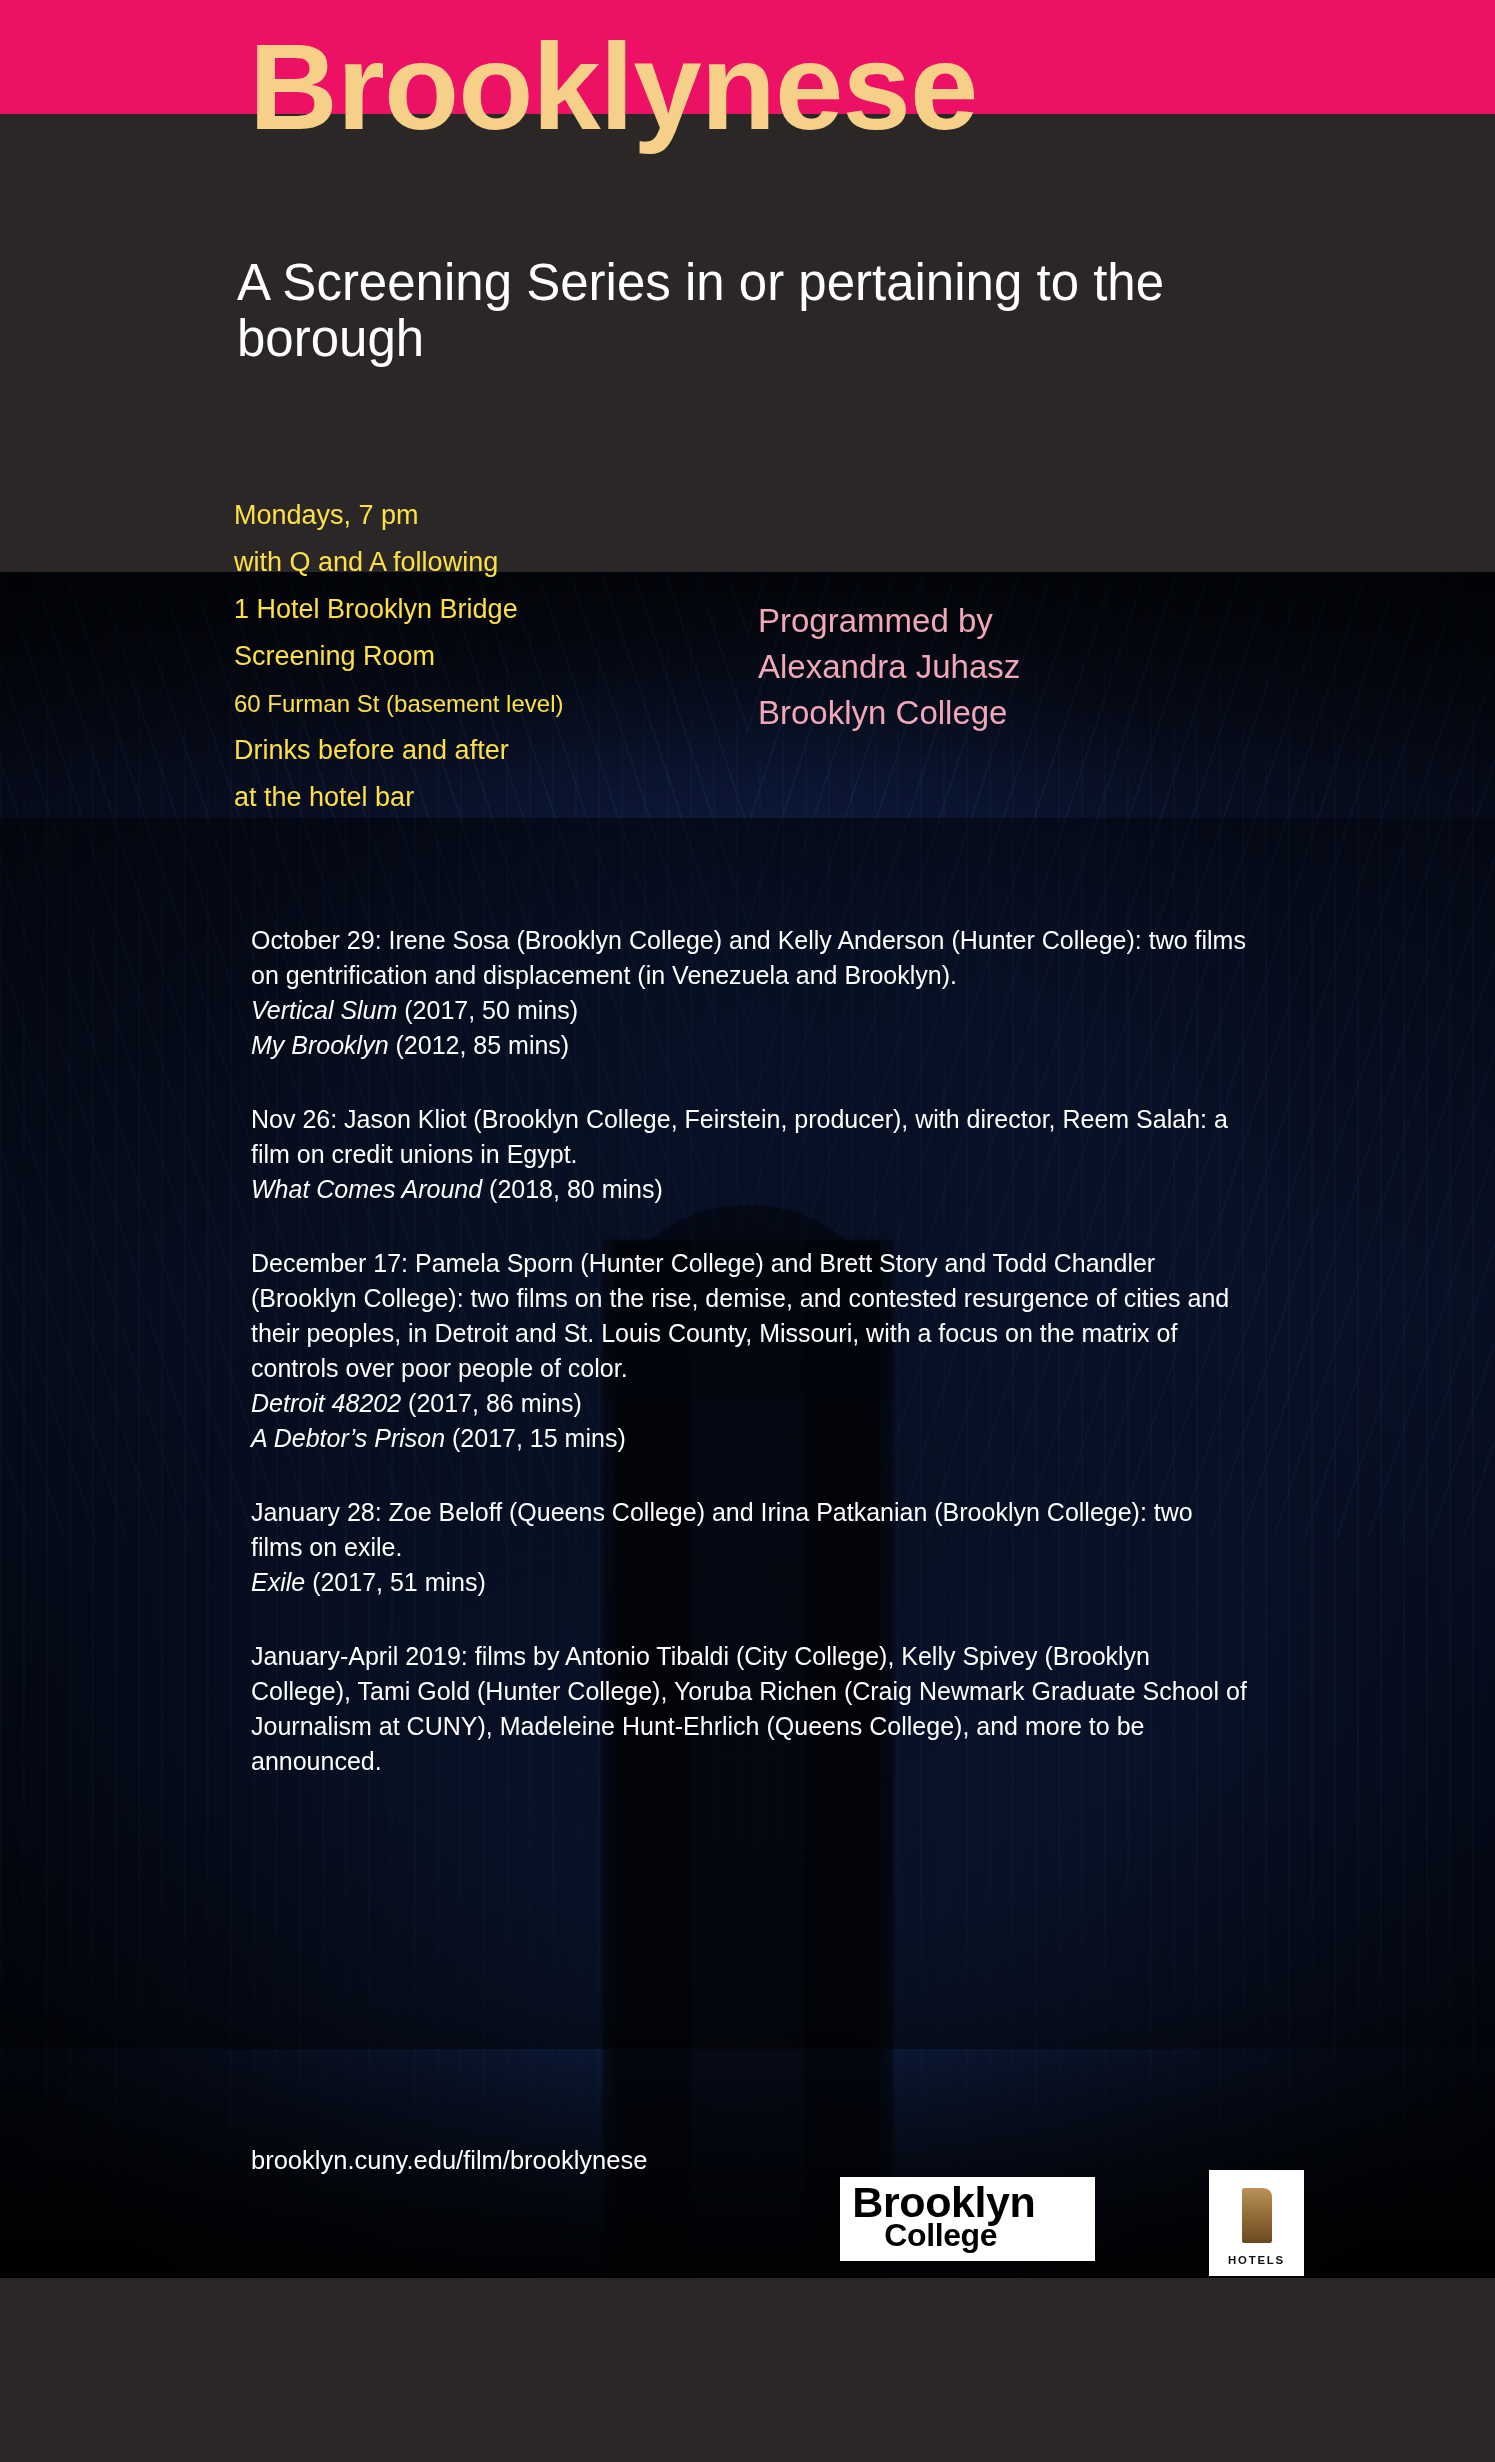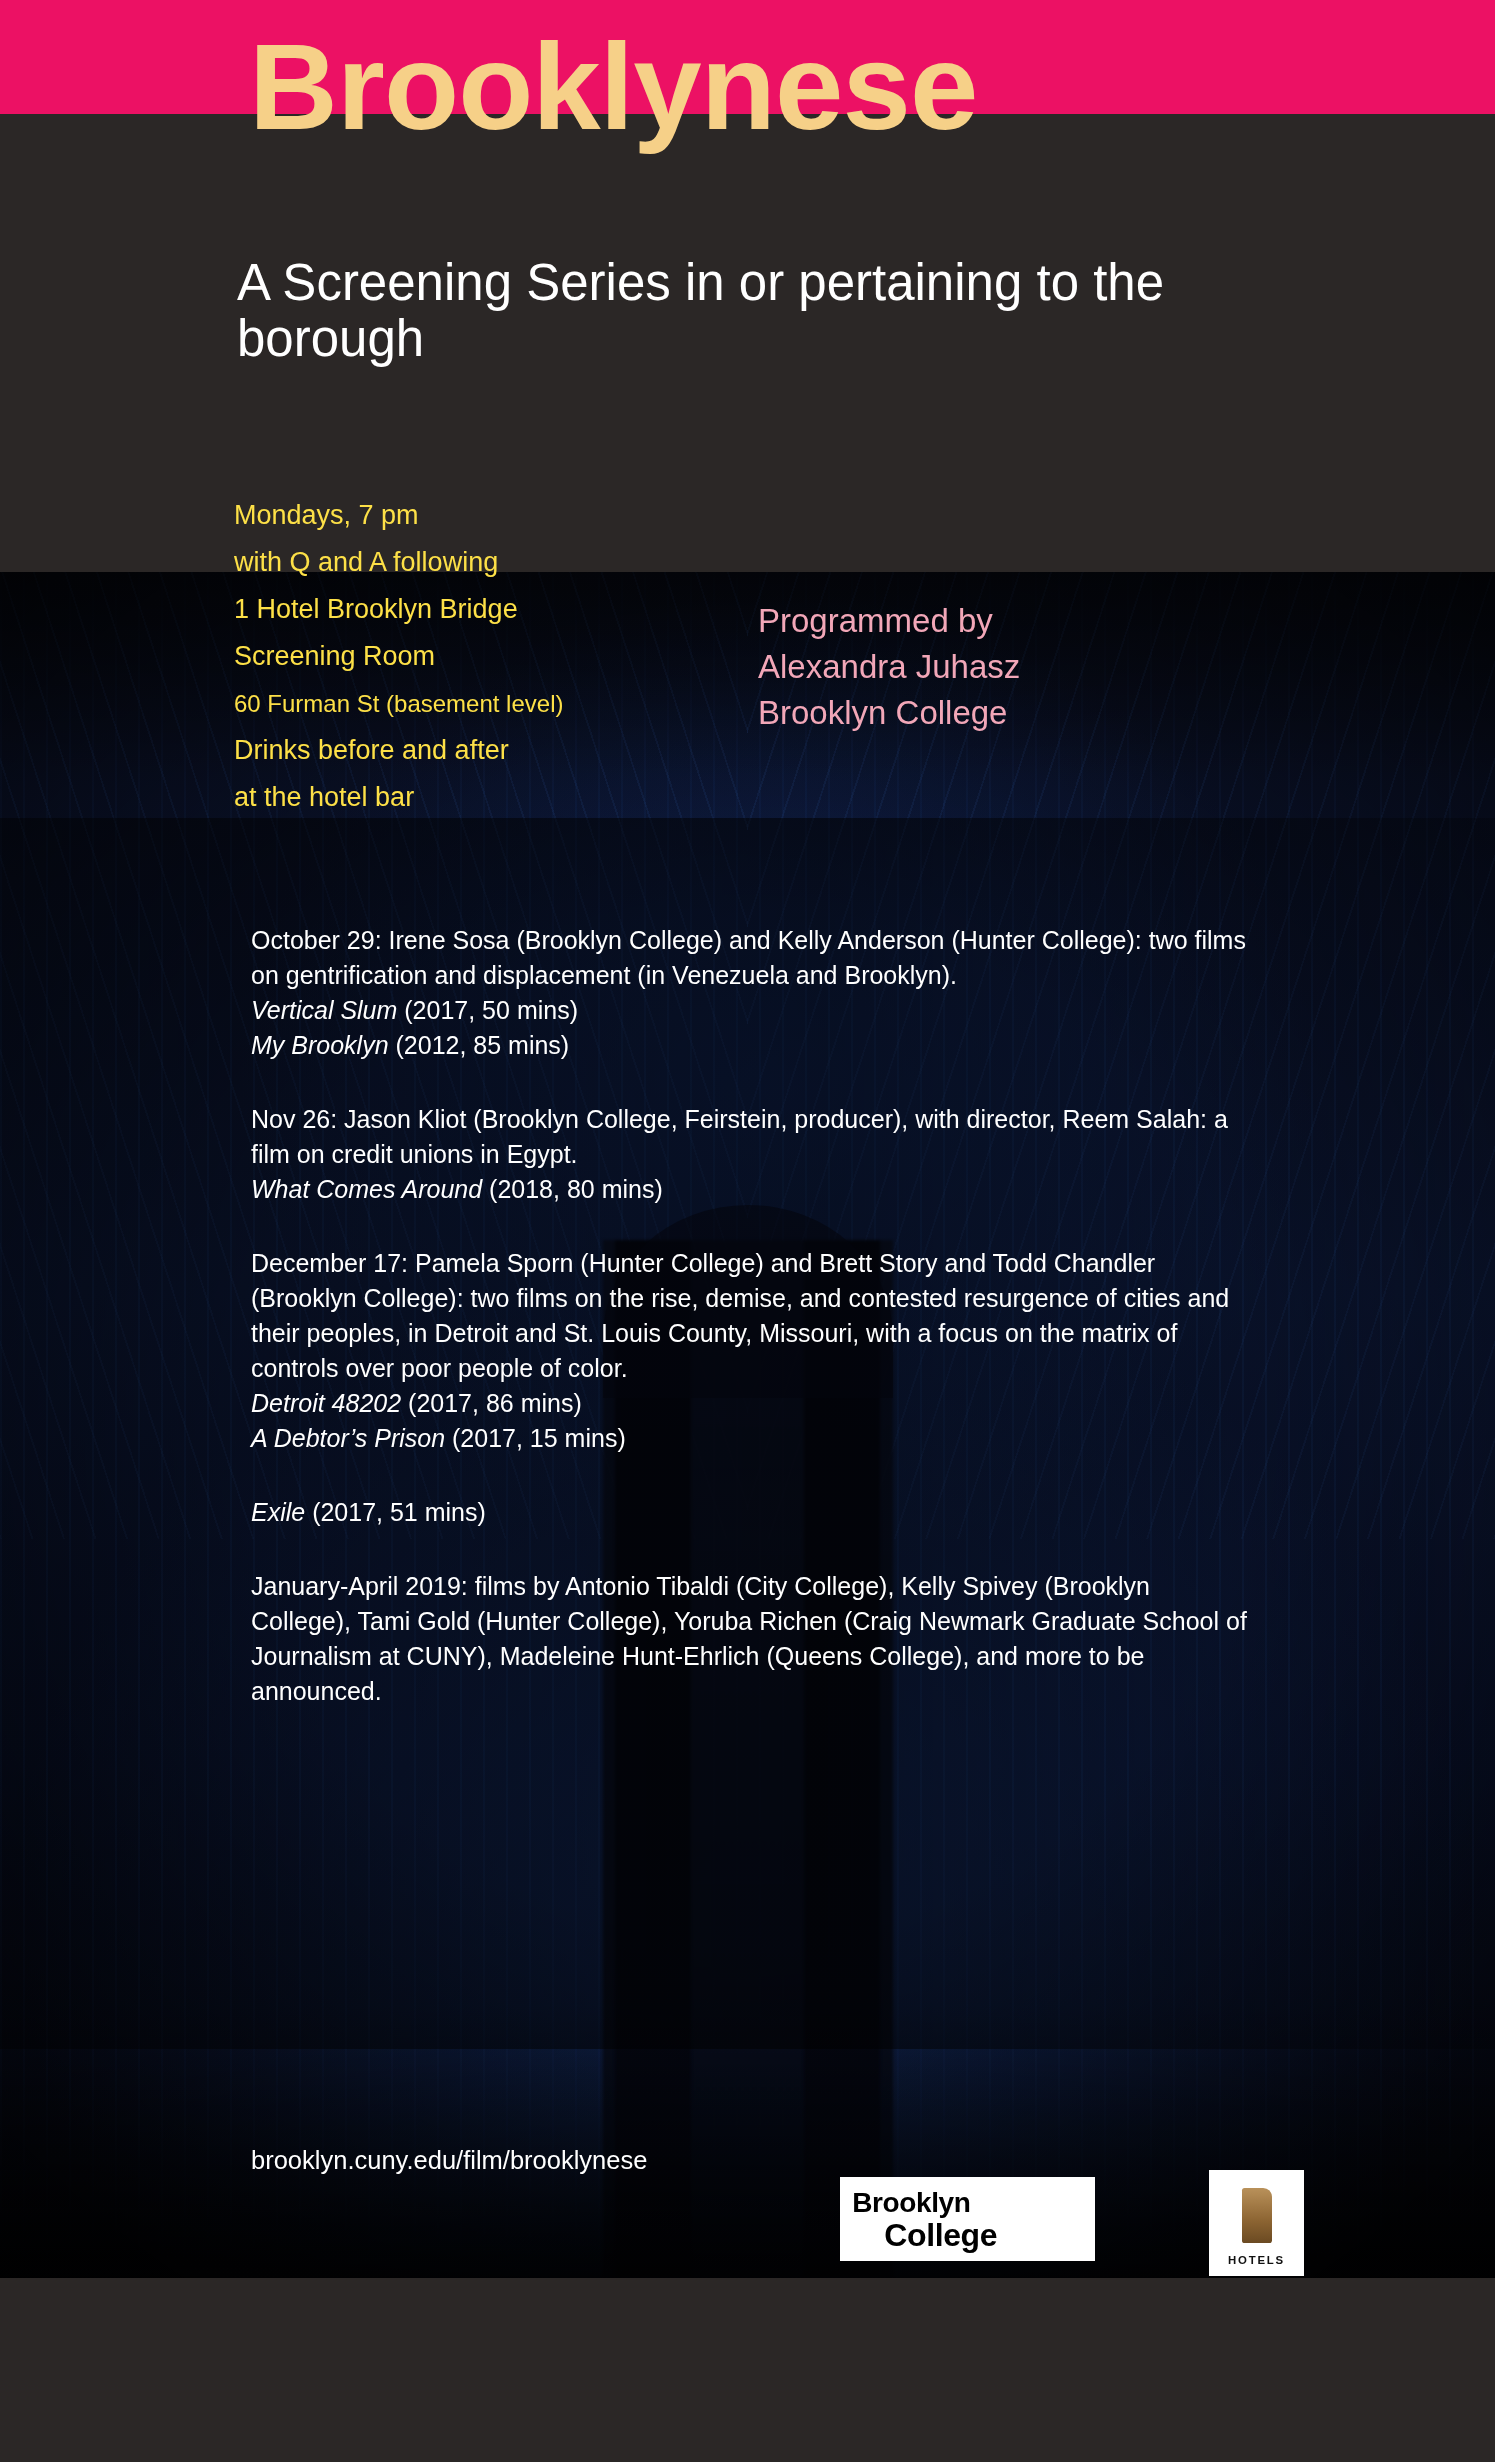--- a/index.html
+++ b/index.html
@@ -246,21 +246,21 @@
     height: 84px;
     background: #ffffff;
     z-index: 7;
     display: flex;
     flex-direction: column;
     justify-content: center;
     padding-left: 12.3px;
     box-sizing: border-box;
   }
   .bc-logo .l1 {
-    font-size: 28px;
+    font-size: 43px;
     font-weight: bold;
     color: #000000;
     line-height: 33px;
     letter-spacing: -0.4px;
   }
   .bc-logo .l2 {
     font-size: 32px;
     font-weight: bold;
     color: #000000;
     line-height: 33px;
@@ -346,20 +346,21 @@
       <div class="entry">
         <div>Nov 26: Jason Kliot (Brooklyn College, Feirstein, producer), with director, Reem Salah: a film on credit unions in Egypt.</div>
         <div><span class="film">What Comes Around</span><span> (2018, 80 mins)</span></div>
       </div>
       <div class="entry">
         <div>December 17: Pamela Sporn (Hunter College) and Brett Story and Todd Chandler (Brooklyn College): two films on the rise, demise, and contested resurgence of cities and their peoples, in Detroit and St. Louis County, Missouri, with a focus on the matrix of controls over poor people of color.</div>
         <div><span class="film">Detroit 48202</span><span> (2017, 86 mins)</span></div>
         <div><span class="film">A Debtor’s Prison</span><span> (2017, 15 mins)</span></div>
       </div>
       <div class="entry">
+        <div>January 28: Zoe Beloff (Queens College) and Irina Patkanian (Brooklyn College): two films on exile.</div>
         <div><span class="film">Exile</span><span> (2017, 51 mins)</span></div>
       </div>
       <div class="entry">
         <div>January-April 2019: films by Antonio Tibaldi (City College), Kelly Spivey (Brooklyn College), Tami Gold (Hunter College), Yoruba Richen (Craig Newmark Graduate School of Journalism at CUNY), Madeleine Hunt-Ehrlich (Queens College), and more to be announced.</div>
       </div>
     </div>
 
   <div class="url">brooklyn.cuny.edu/film/brooklynese</div>
 
   <div class="bc-logo">

